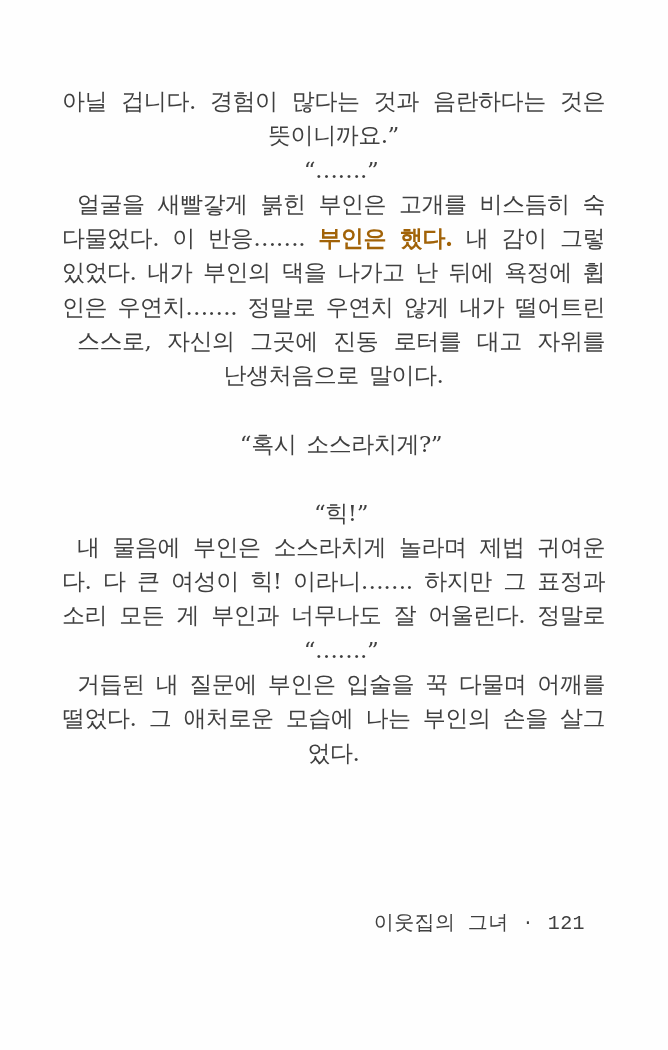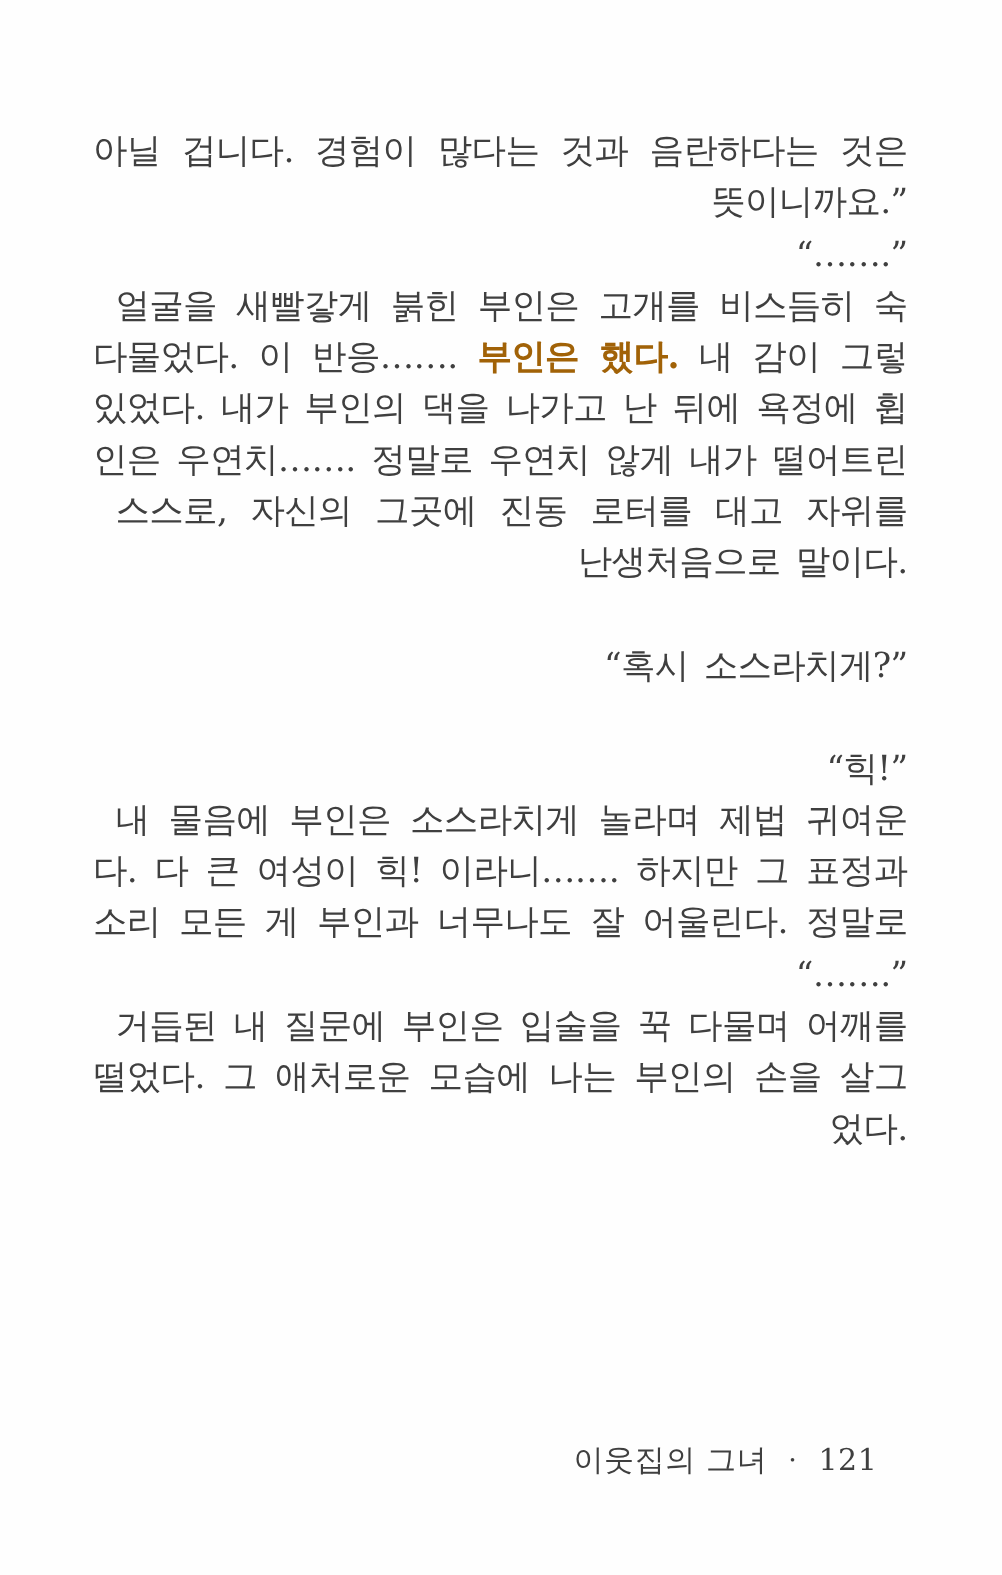--- a/index.html
+++ b/index.html
@@ -22,46 +22,47 @@
     left: 62px;
     right: 63px;
     top: 84px;
   }
   .line {
     height: 34.3px;
     line-height: 34.3px;
     font-size: 23px;
     letter-spacing: -0.02em;
     word-spacing: 0.14em;
-    text-align: right;
+    text-align: center;
     white-space: normal;
     overflow: hidden;
   }
   .line.justify {
     text-align: justify;
     text-align-last: justify;
   }
   .line.indent {
     padding-left: 15px;
   }
   .line.blank {
     
   }
   .bold {
     font-weight: 700;
     color: #a16207;
   }
   .footer {
     position: absolute;
-    top: 958px;
+    top: 908px;
     right: 83px;
     font-size: 20px;
     line-height: 30px;
     color: #3f3f3f;
     letter-spacing: 0.02em;
+    font-family: Liberation Mono, monospace;
   }
   .footer .dot {
     display: inline-block;
     margin: 0 14px;
     font-size: 18px;
     vertical-align: 1px;
   }
 </style>
 </head>
 <body>

